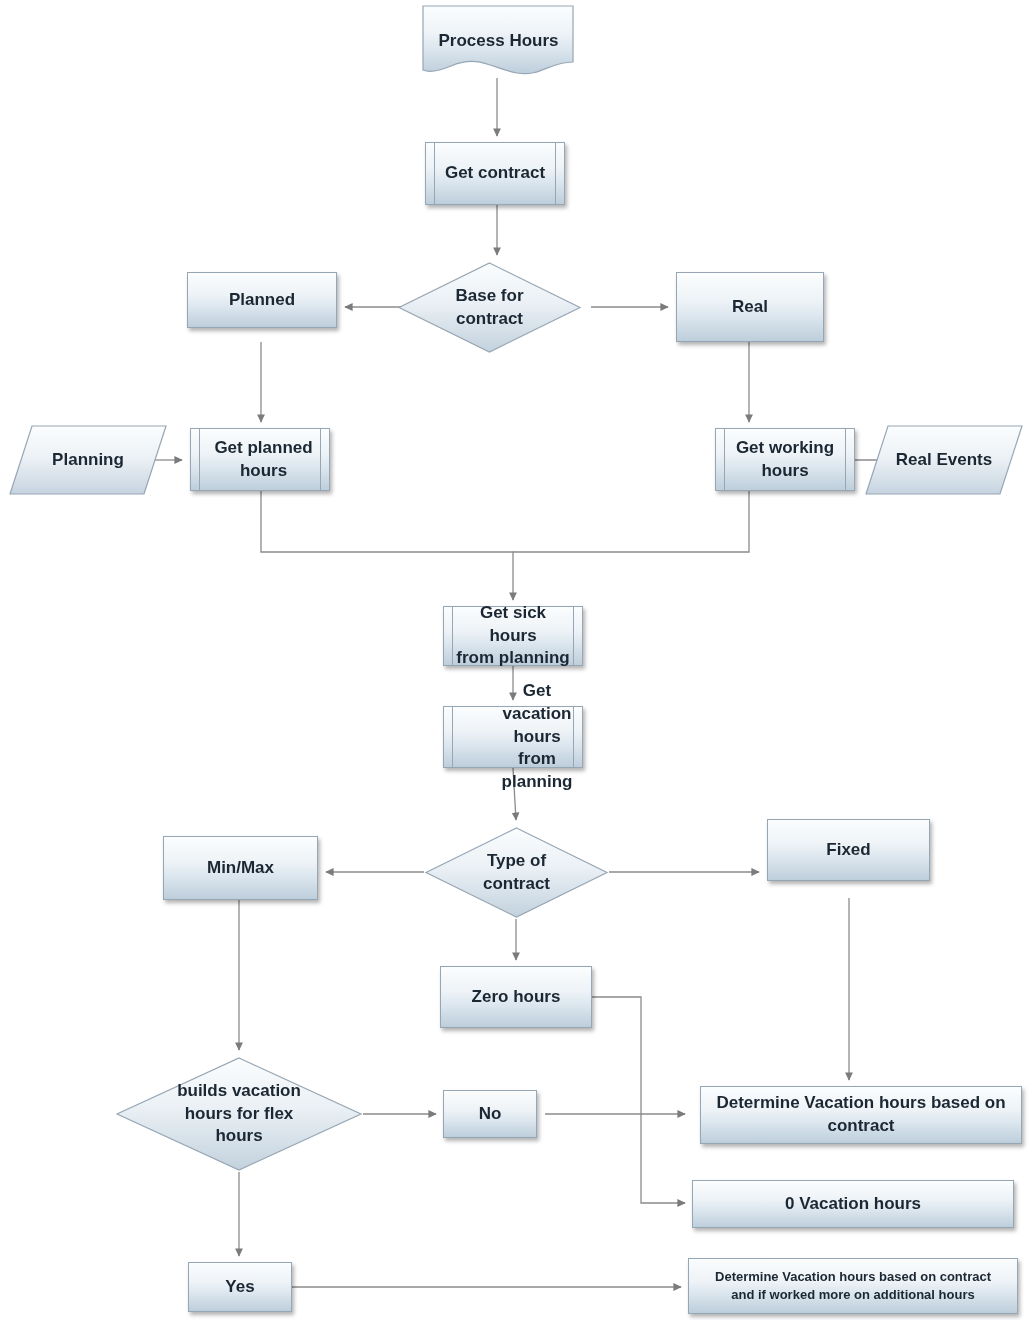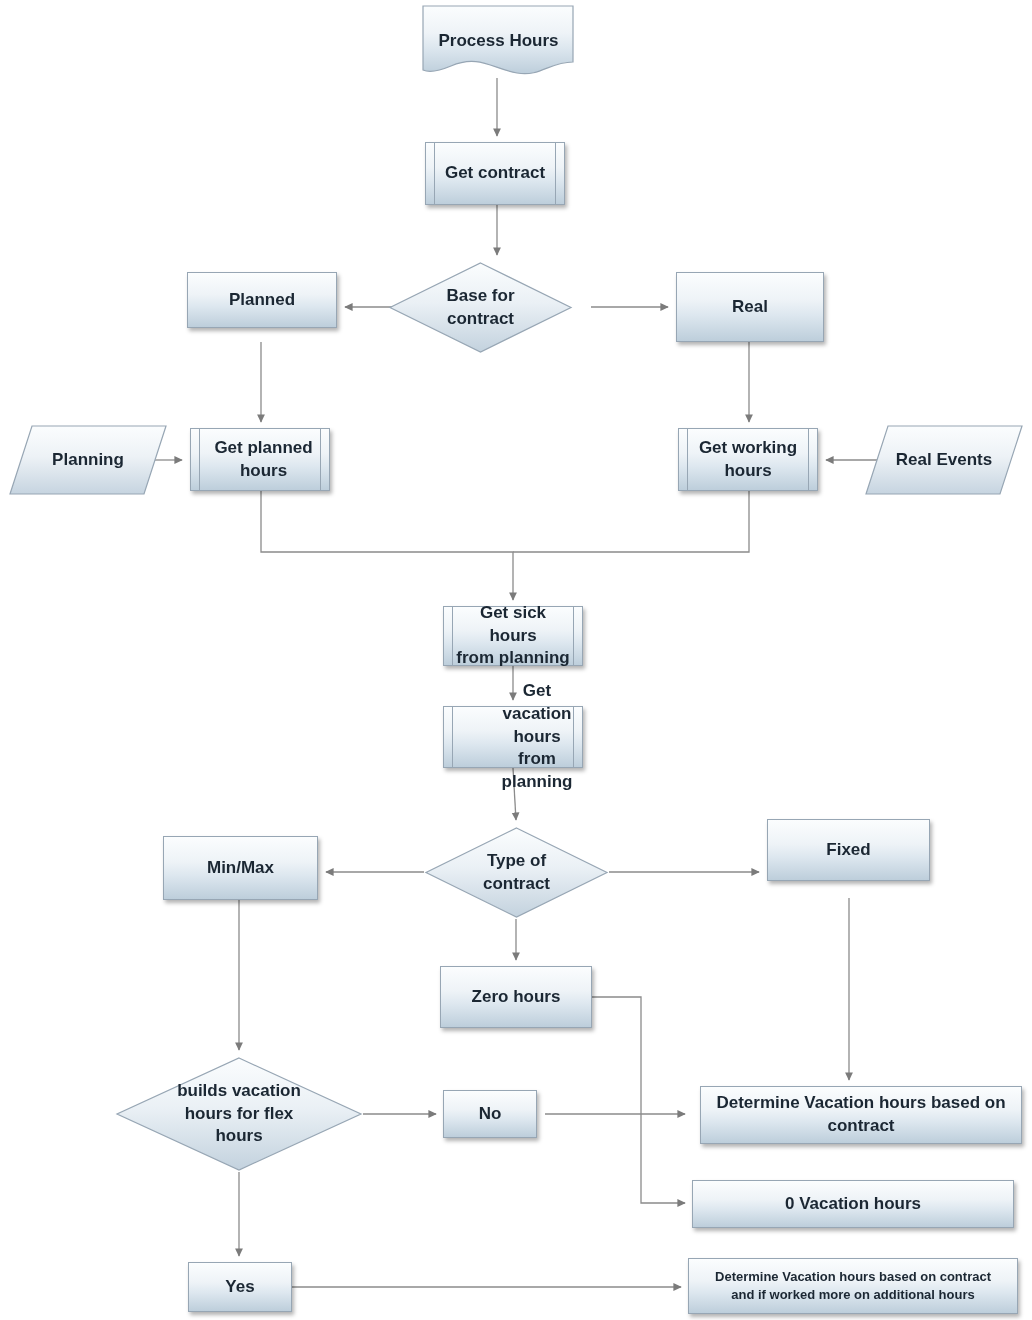--- a/index.html
+++ b/index.html
@@ -155,21 +155,21 @@
       </defs>
       <path d="M2,2 L152,2 L152,58 C128,58 120,73 96,69 C72,65 58,50 30,62 C18,67 9,69 2,66 Z" fill="url(#gDoc)" stroke="#97a6b4" stroke-width="1.2"></path>
     </svg>
     <span class="lbl">Process Hours</span>
   </div>
 
   <div class="node shape-pre" style="left:425px; top:142px; width:140px; height:63px;text-align:right;">
     <span class="lbl">Get contract</span>
   </div>
 
-  <div class="node shape-dia" style="left:388px; top:261px; width:185px; height:93px;">
+  <div class="node shape-dia" style="left:397px; top:261px; width:185px; height:93px;">
     <svg class="diasvg" viewBox="0 0 185 93" preserveAspectRatio="none" xmlns="http://www.w3.org/2000/svg">
       <defs>
         <linearGradient id="gDia1" x1="0" y1="0" x2="0" y2="1">
           <stop offset="0%" stop-color="#fbfdfe"></stop>
           <stop offset="45%" stop-color="#eaf0f5"></stop>
           <stop offset="100%" stop-color="#c3d2de"></stop>
         </linearGradient>
       </defs>
       <path d="M92.5,2 L183,46.5 L92.5,91 L2,46.5 Z" fill="url(#gDia1)" stroke="#97a6b4" stroke-width="1.2"></path>
     </svg>
@@ -197,21 +197,21 @@
       <path d="M24,2 L158,2 L136,70 L2,70 Z" fill="url(#gPar1)" stroke="#97a6b4" stroke-width="1.2"></path>
     </svg>
     <span class="lbl">Planning</span>
   </div>
 
   <div class="node shape-pre" style="left:190px; top:428px; width:140px; height:63px;padding-left:7px;">
     <span class="lbl" style="white-space:pre-line">Get planned
 hours</span>
   </div>
 
-  <div class="node shape-pre" style="left:678px; top:428px; width:140px; height:63px;">
+  <div class="node shape-pre" style="left:715px; top:428px; width:140px; height:63px;">
     <span class="lbl" style="white-space:pre-line">Get working
 hours</span>
   </div>
 
   <div class="node shape-par" style="left:864px; top:424px; width:160px; height:72px;">
     <svg class="parsvg" viewBox="0 0 160 72" preserveAspectRatio="none" xmlns="http://www.w3.org/2000/svg">
       <defs>
         <linearGradient id="gPar2" x1="0" y1="0" x2="0" y2="1">
           <stop offset="0%" stop-color="#fbfdfe"></stop>
           <stop offset="45%" stop-color="#edf2f6"></stop>

